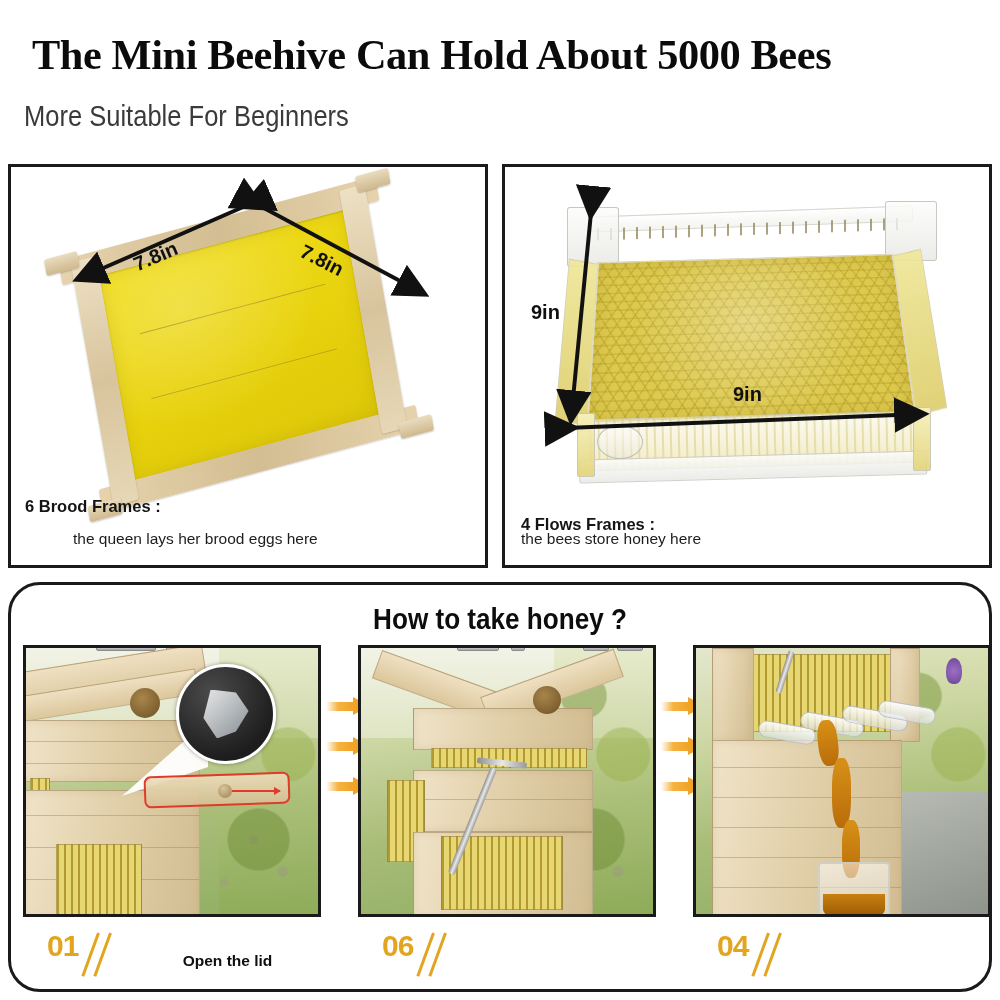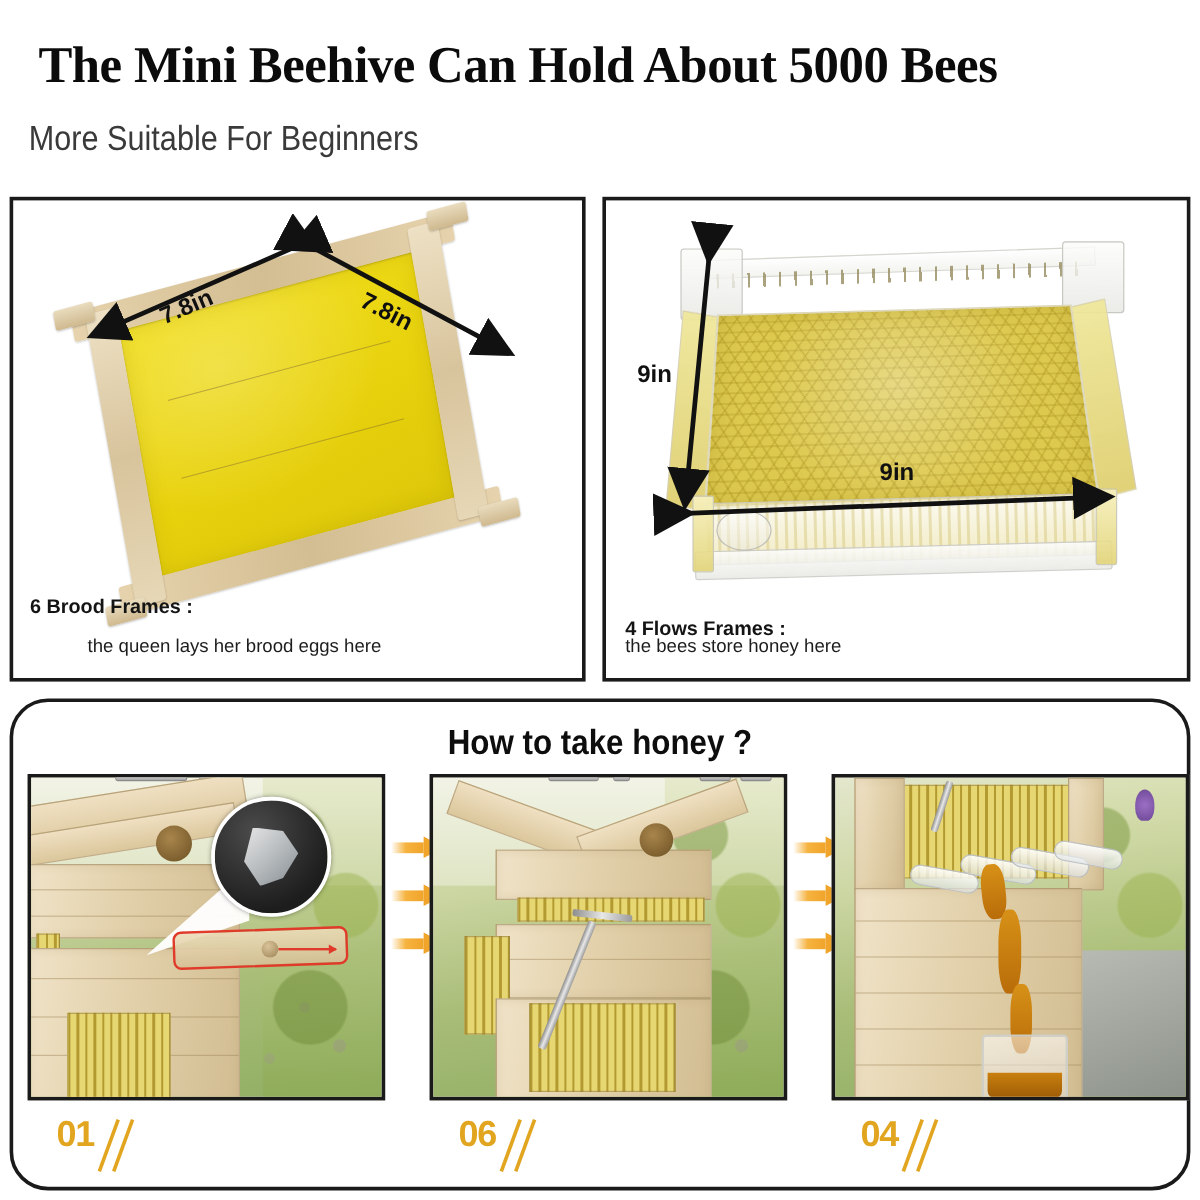--- a/index.html
+++ b/index.html
@@ -440,20 +440,21 @@
 
         <div class="red-box" style="left:118px; top:126px; width:146px; height:32px; transform:rotate(-2deg);"></div>
         <div class="red-arrow" style="left:206px; top:142px; width:48px;"></div>
         <div style="position:absolute; left:192px; top:136px; width:14px; height:14px; border-radius:50%; background:radial-gradient(circle at 38% 32%,#d9c39a,#9d8355);"></div>
       </div>
 
       <div class="step-caption">
         <div class="step-num">01</div>
         <div class="slash s1"></div>
         <div class="slash s2"></div>
+        <div class="step-text">Open the lid</div>
       </div>
     </div>
 
     <div class="arrow-group g1">
       <div class="arrow">
           <div class="shaft"></div>
           <div class="head"></div>
         </div>
       <div class="arrow">
           <div class="shaft"></div>

